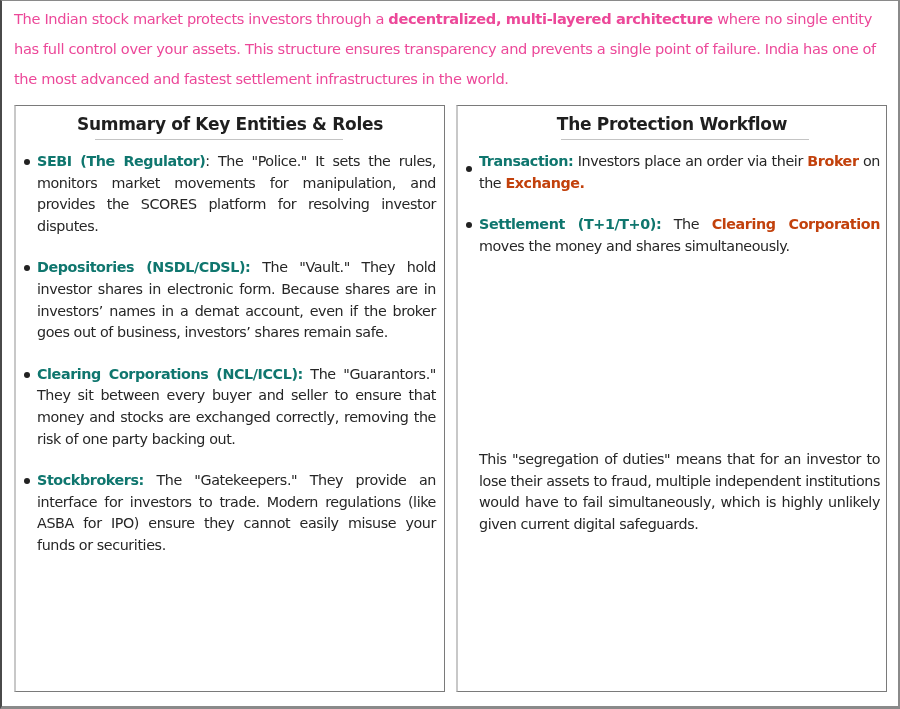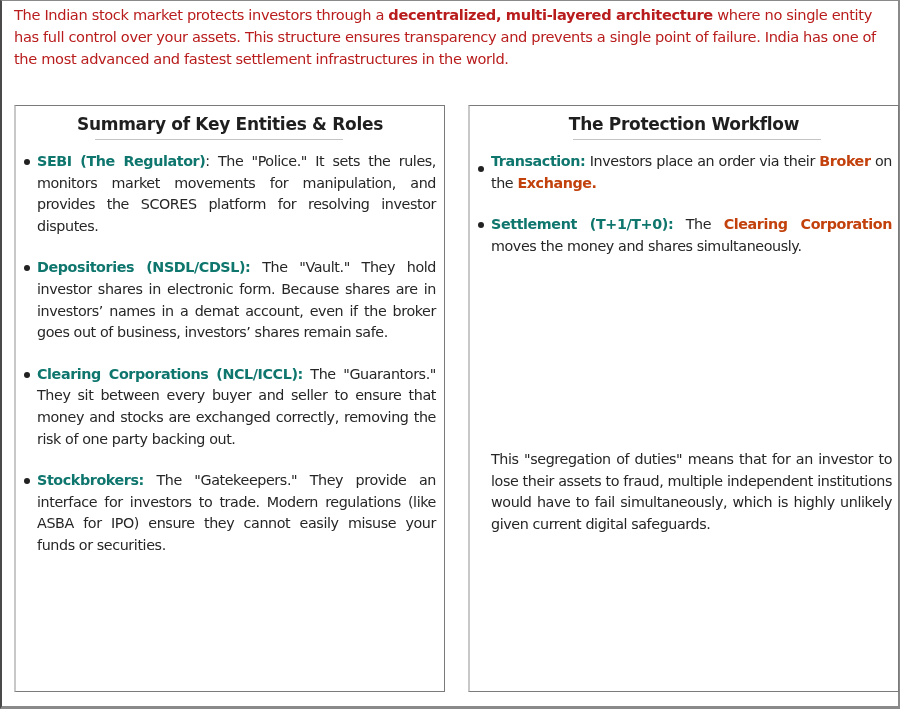--- a/index.html
+++ b/index.html
@@ -7,31 +7,31 @@
   body { font-family: "DejaVu Sans", sans-serif; color: #1f1f1f; position: relative; }
   .frame {
     position: absolute; left: 0; top: 0; width: 900px; height: 709px;
     border-left: 2px solid #4a4a4a;
     border-right: 2px solid #8a8a8a;
     border-bottom: 3px solid #8a8a8a;
     border-top: 1px solid #8a8a8a;
   }
   .intro {
     position: absolute; left: 14px; top: 4px; width: 876px;
-    font-size: 14.6px; line-height: 22px; color: #b91c1c;
+    font-size: 14.6px; line-height: 30px; color: #ec4899;
     letter-spacing: -0.35px;
   }
   .intro b { font-weight: bold; }
   .box {
     position: absolute; top: 105px; height: 587px; background: #fff;
     border-top: 1px solid #7a7a7a; border-right: 1px solid #7a7a7a;
     border-bottom: 1px solid #7a7a7a; border-left: 2px solid #c8c8c8;
   }
   .box.left { left: 14px; width: 431px; }
-  .box.right { left: 468px; width: 431px; }
+  .box.right { left: 456px; width: 431px; }
   .box-title {
     position: absolute; top: 8px; left: 0; width: 100%;
     text-align: center; font-size: 17px; color: #1f1f1f; letter-spacing: -0.3px;
   }
   .rule { position: absolute; top: 33px; height: 1px; background: #c4c4c4; }
   .box.left .rule { left: 79px; width: 248px; }
   .box.right .rule { left: 103px; width: 248px; }
   .list { position: absolute; left: 8px; top: 45px; width: 412px; list-style: none; }
   .box.right .list { left: 8px; width: 414px; }
   .item {

